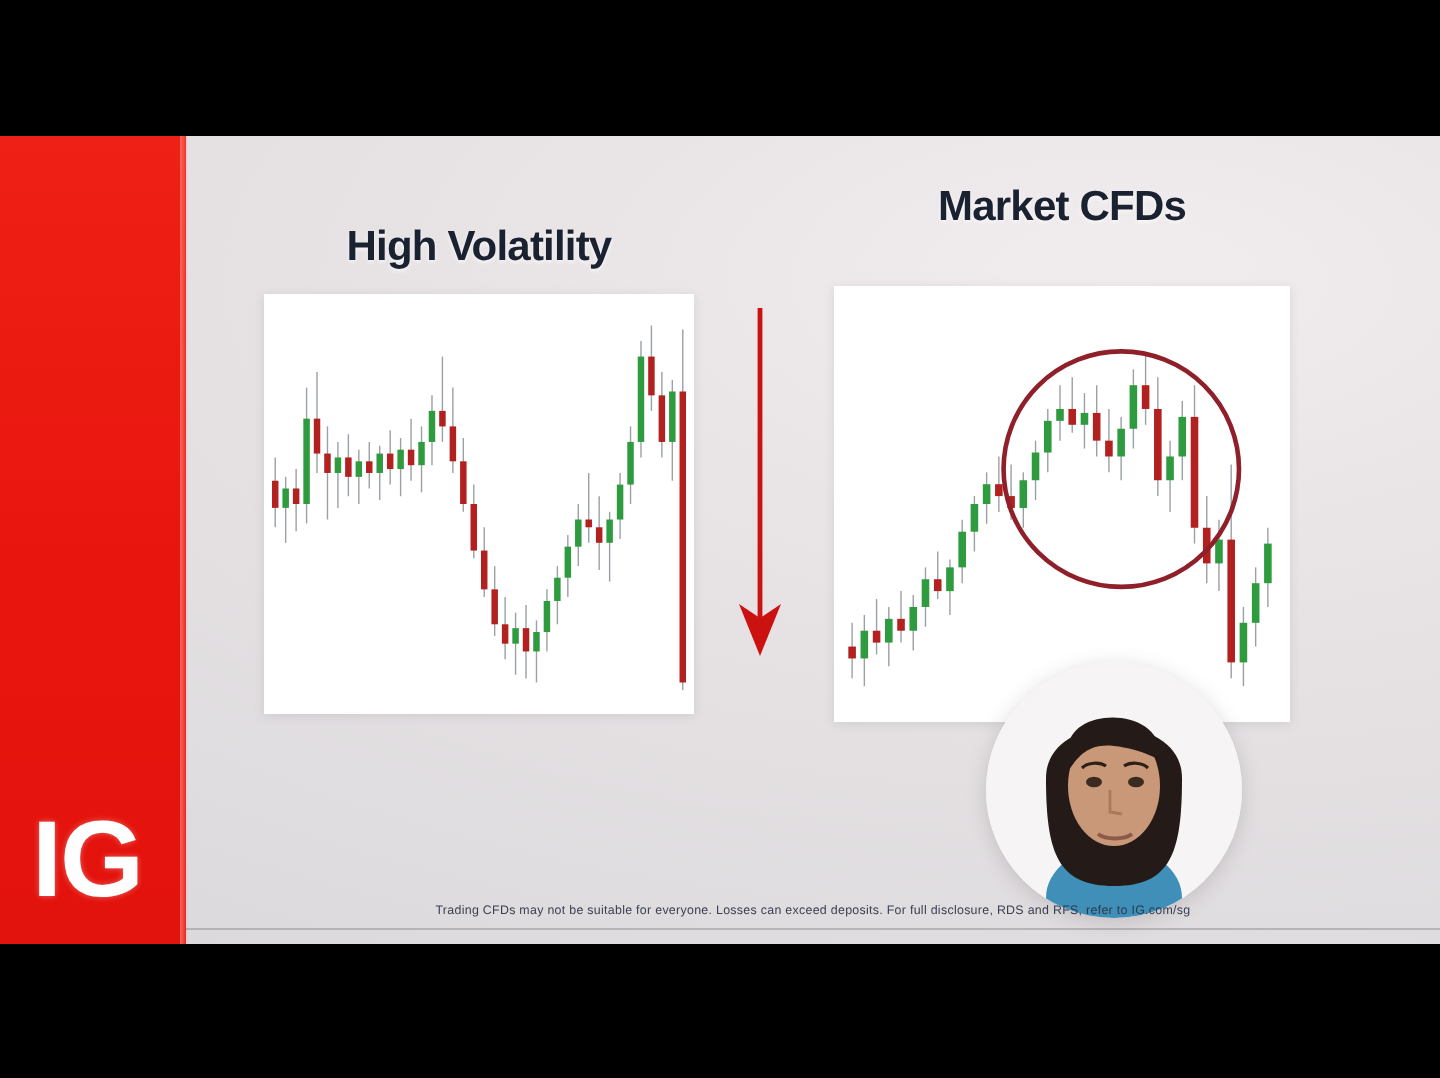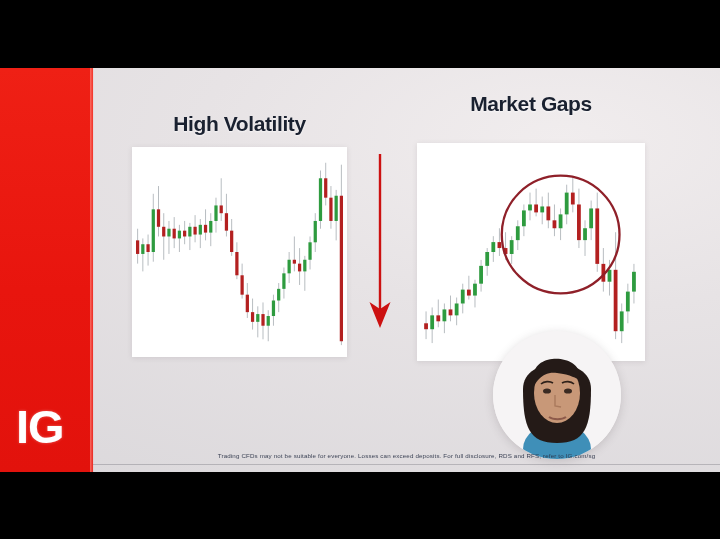--- a/index.html
+++ b/index.html
@@ -48,21 +48,21 @@
     left: 90px;
     top: 0;
     width: 4px;
     height: 404px;
     background: linear-gradient(90deg, rgba(255,120,110,.85), rgba(255,255,255,0));
   }
   #ig-logo {
     position: absolute;
     left: 16px;
     top: 335px;
-    font-size: 47px;
+    font-size: 54px;
     font-weight: 700;
     letter-spacing: -1px;
     color: #ffffff;
     line-height: 1;
     text-shadow: 0 0 3px rgba(255,255,255,.35);
     font-family: "Liberation Sans", sans-serif;
   }
 
   
   .panel-title {
@@ -141,21 +141,21 @@
 
 <div id="video-frame">
 
   <div id="slide-stage">
 
     <div id="brand-rail"></div>
     <div id="brand-rail-edge"></div>
     <div id="ig-logo">IG</div>
 
     <div class="panel-title" id="title-left">High Volatility</div>
-    <div class="panel-title" id="title-right">Market Gaps</div>
+    <div class="panel-title" id="title-right">Market CFDs</div>
 
     <div class="chart-panel" id="panel-left">
       <svg id="svg-left" viewBox="0 0 215 210" preserveAspectRatio="none">
           <line x1="5.6125" x2="5.6125" y1="81.72" y2="116.64000000000001" stroke="#9aa0a6" stroke-width="0.7"></line>
           <rect x="3.99275" y="93.35999999999999" width="3.2394999999999996" height="13.580000000000013" fill="#b32020"></rect>
           <line x1="10.837499999999999" x2="10.837499999999999" y1="91.42000000000002" y2="124.39999999999999" stroke="#9aa0a6" stroke-width="0.7"></line>
           <rect x="9.217749999999999" y="97.24" width="3.2394999999999996" height="9.700000000000003" fill="#2e9b3f"></rect>
           <line x1="16.0625" x2="16.0625" y1="87.54" y2="118.58000000000001" stroke="#9aa0a6" stroke-width="0.7"></line>
           <rect x="14.44275" y="97.24" width="3.2394999999999996" height="7.760000000000005" fill="#b32020"></rect>
           <line x1="21.287499999999998" x2="21.287499999999998" y1="46.79999999999999" y2="114.7" stroke="#9aa0a6" stroke-width="0.7"></line>

